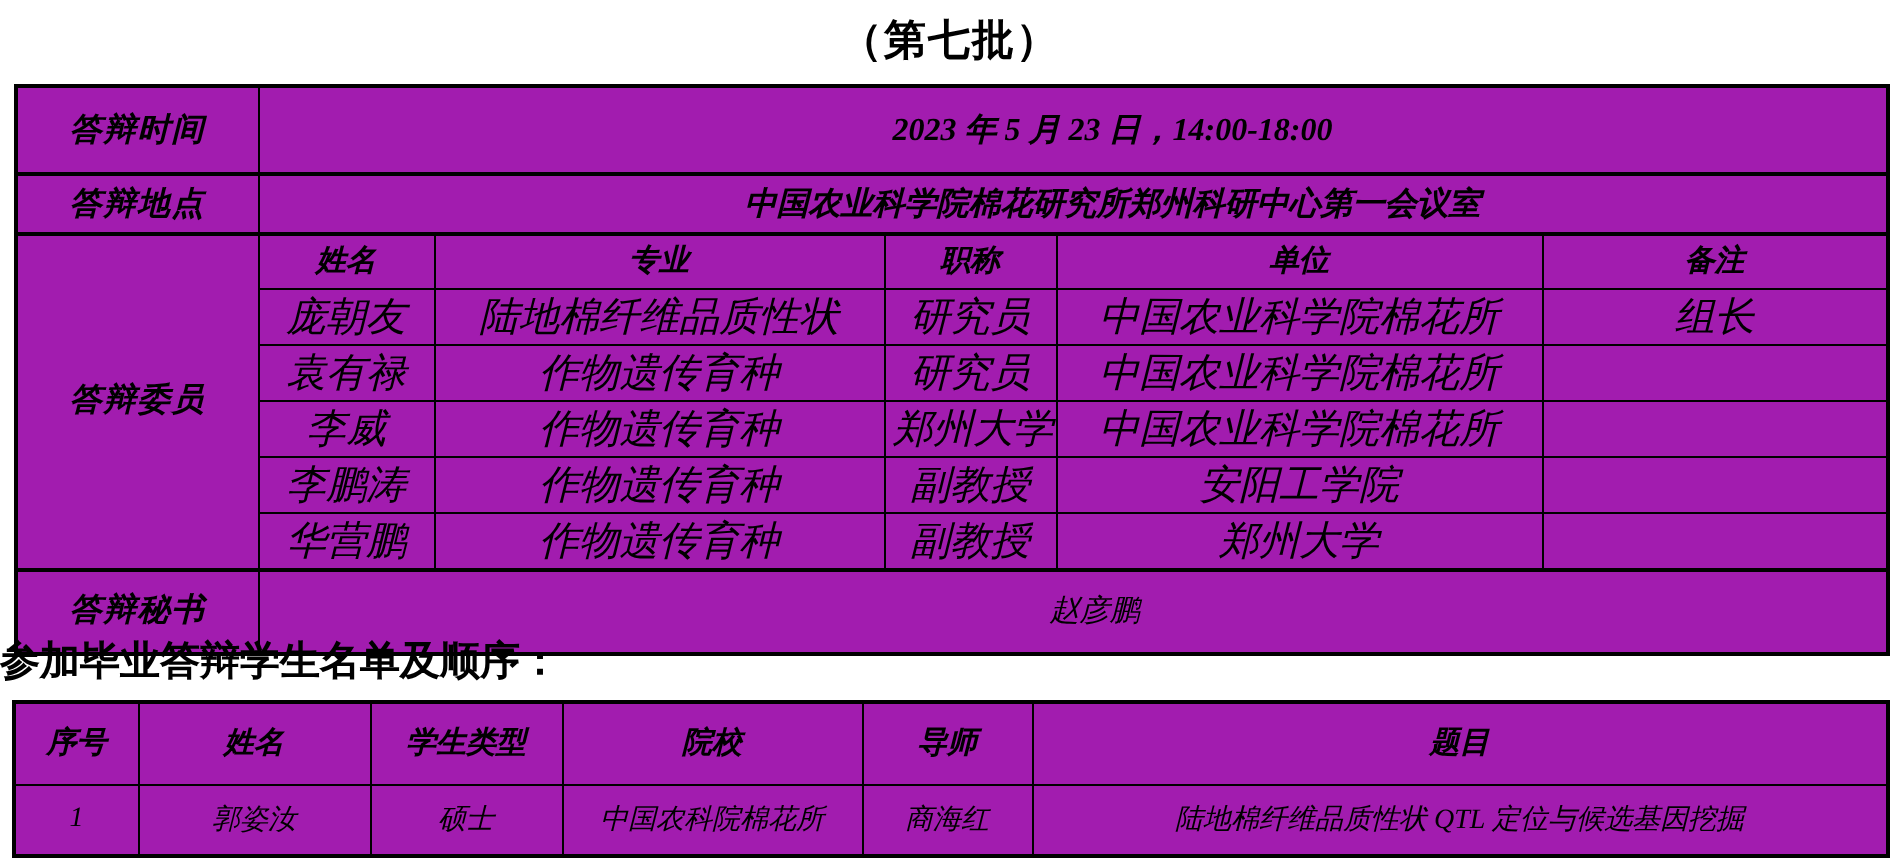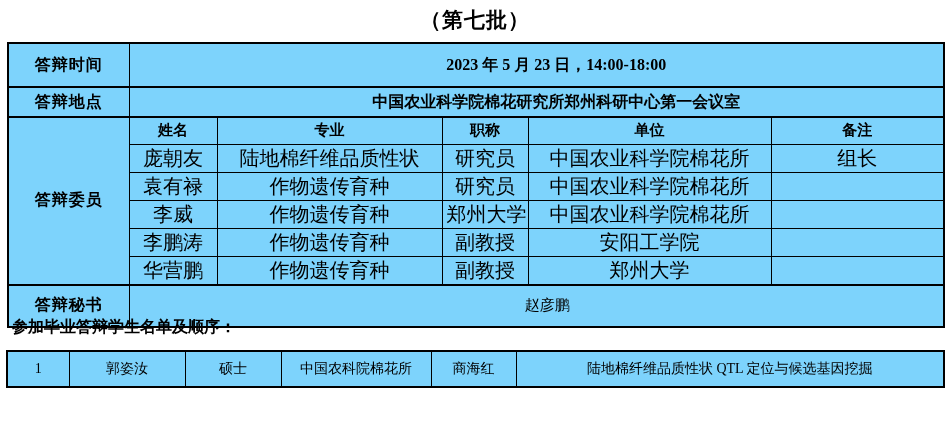--- a/index.html
+++ b/index.html
@@ -22,21 +22,22 @@
     width: 100%;
     text-align: center;
     font-size: 21px;
     font-weight: bold;
     letter-spacing: 1px;
   }
   table {
     border-collapse: collapse;
     table-layout: fixed;
     position: absolute;
-    background: #7dd3fc;
+    background: #a21caf;
+    font-style: italic;
   }
   #defense-table {
     left: 7px;
     top: 42px;
     width: 936px;
     border: 2px solid #000;
   }
   #students-table {
     left: 6px;
     top: 350px;
@@ -70,23 +71,23 @@
     font-size: 20px;
     font-weight: normal;
   }
   .secretary-value {
     font-size: 15px;
     font-weight: normal;
     padding-left: 26px;
   }
   .list-heading {
     position: absolute;
-    left: 12px;
+    left: 0;
     top: 317px;
-    font-size: 16px;
+    font-size: 20px;
     font-weight: bold;
   }
   #students-table .hdr { font-size: 15px; }
   #students-table .cell { font-size: 14px; }
 </style>
 </head>
 <body>
 
 <div class="doc-title">（第七批）</div>
 
@@ -163,20 +164,28 @@
 <table id="students-table">
   <colgroup>
     <col style="width:62px">
       <col style="width:116px">
       <col style="width:96px">
     <col style="width:150px">
       <col style="width:85px">
       <col style="width:428px">
   </colgroup>
   <tbody>
+      <tr style="height:41px">
+    <td class="hdr">序号</td>
+    <td class="hdr">姓名</td>
+    <td class="hdr">学生类型</td>
+    <td class="hdr">院校</td>
+    <td class="hdr">导师</td>
+    <td class="hdr">题目</td>
+  </tr>
   <tr style="height:36px">
     <td class="cell">1</td>
     <td class="cell">郭姿汝</td>
     <td class="cell">硕士</td>
     <td class="cell">中国农科院棉花所</td>
     <td class="cell">商海红</td>
     <td class="cell">陆地棉纤维品质性状 QTL 定位与候选基因挖掘</td>
   </tr>
 </tbody>
   </table>

